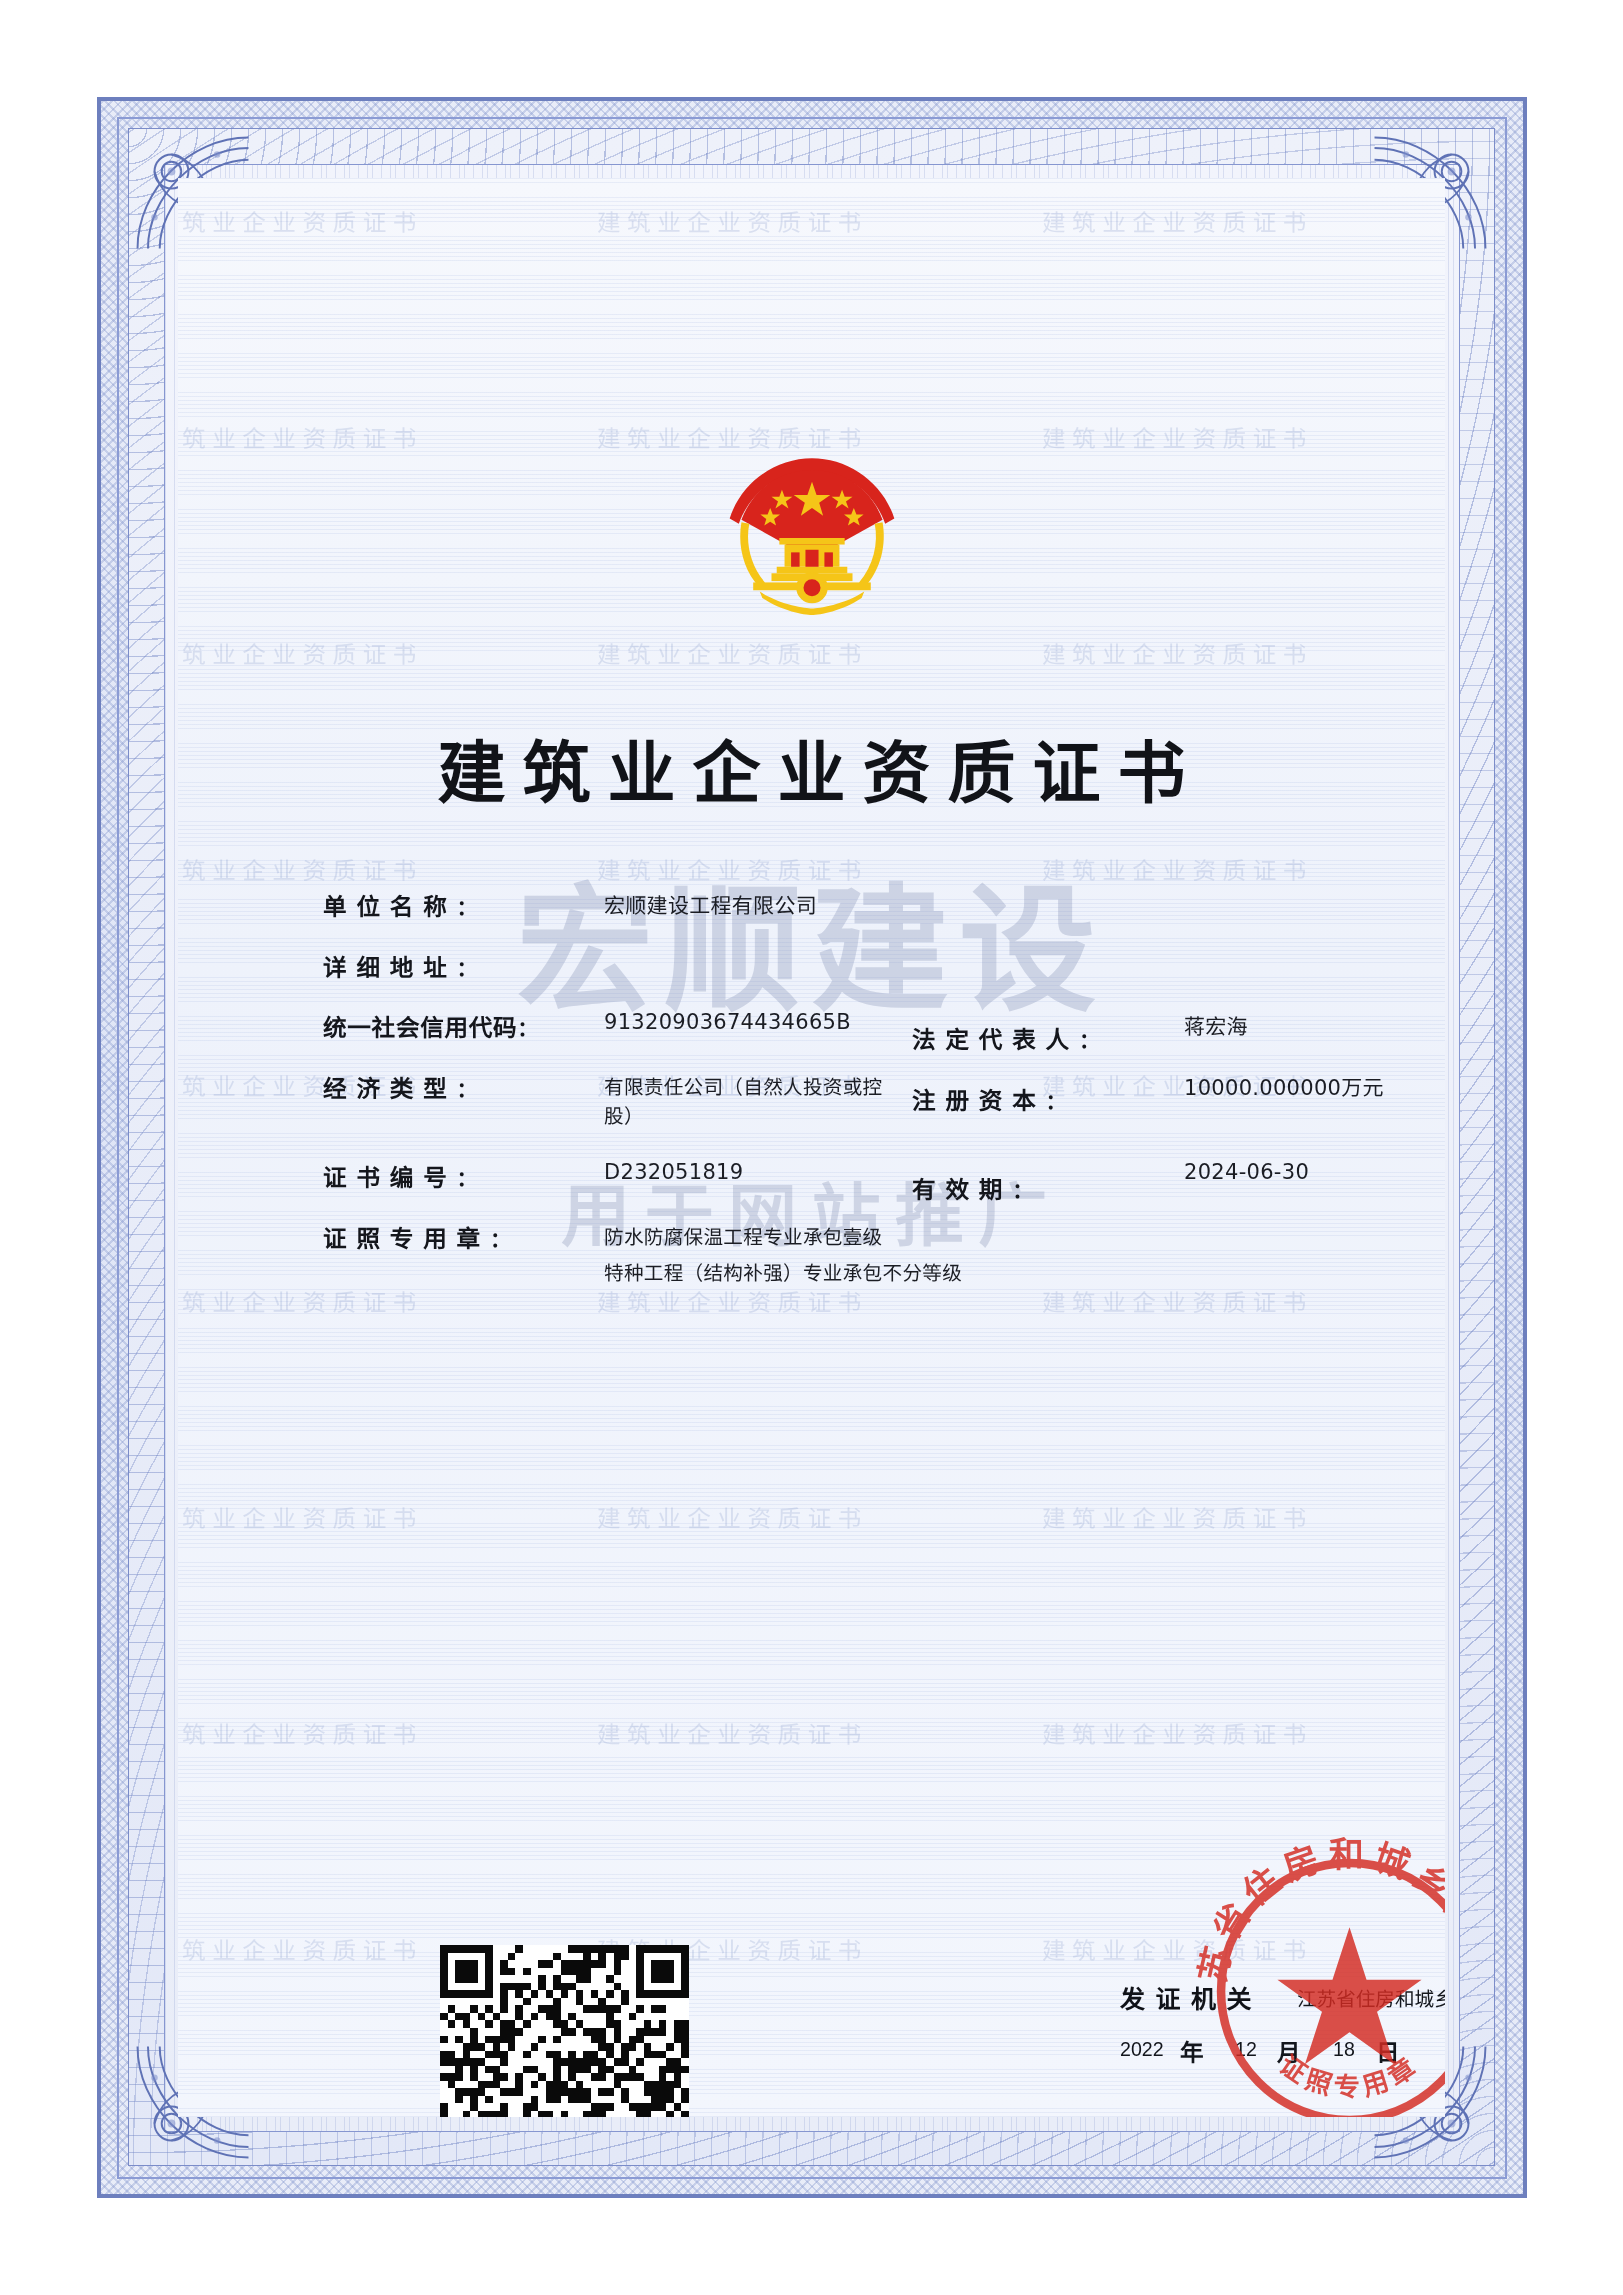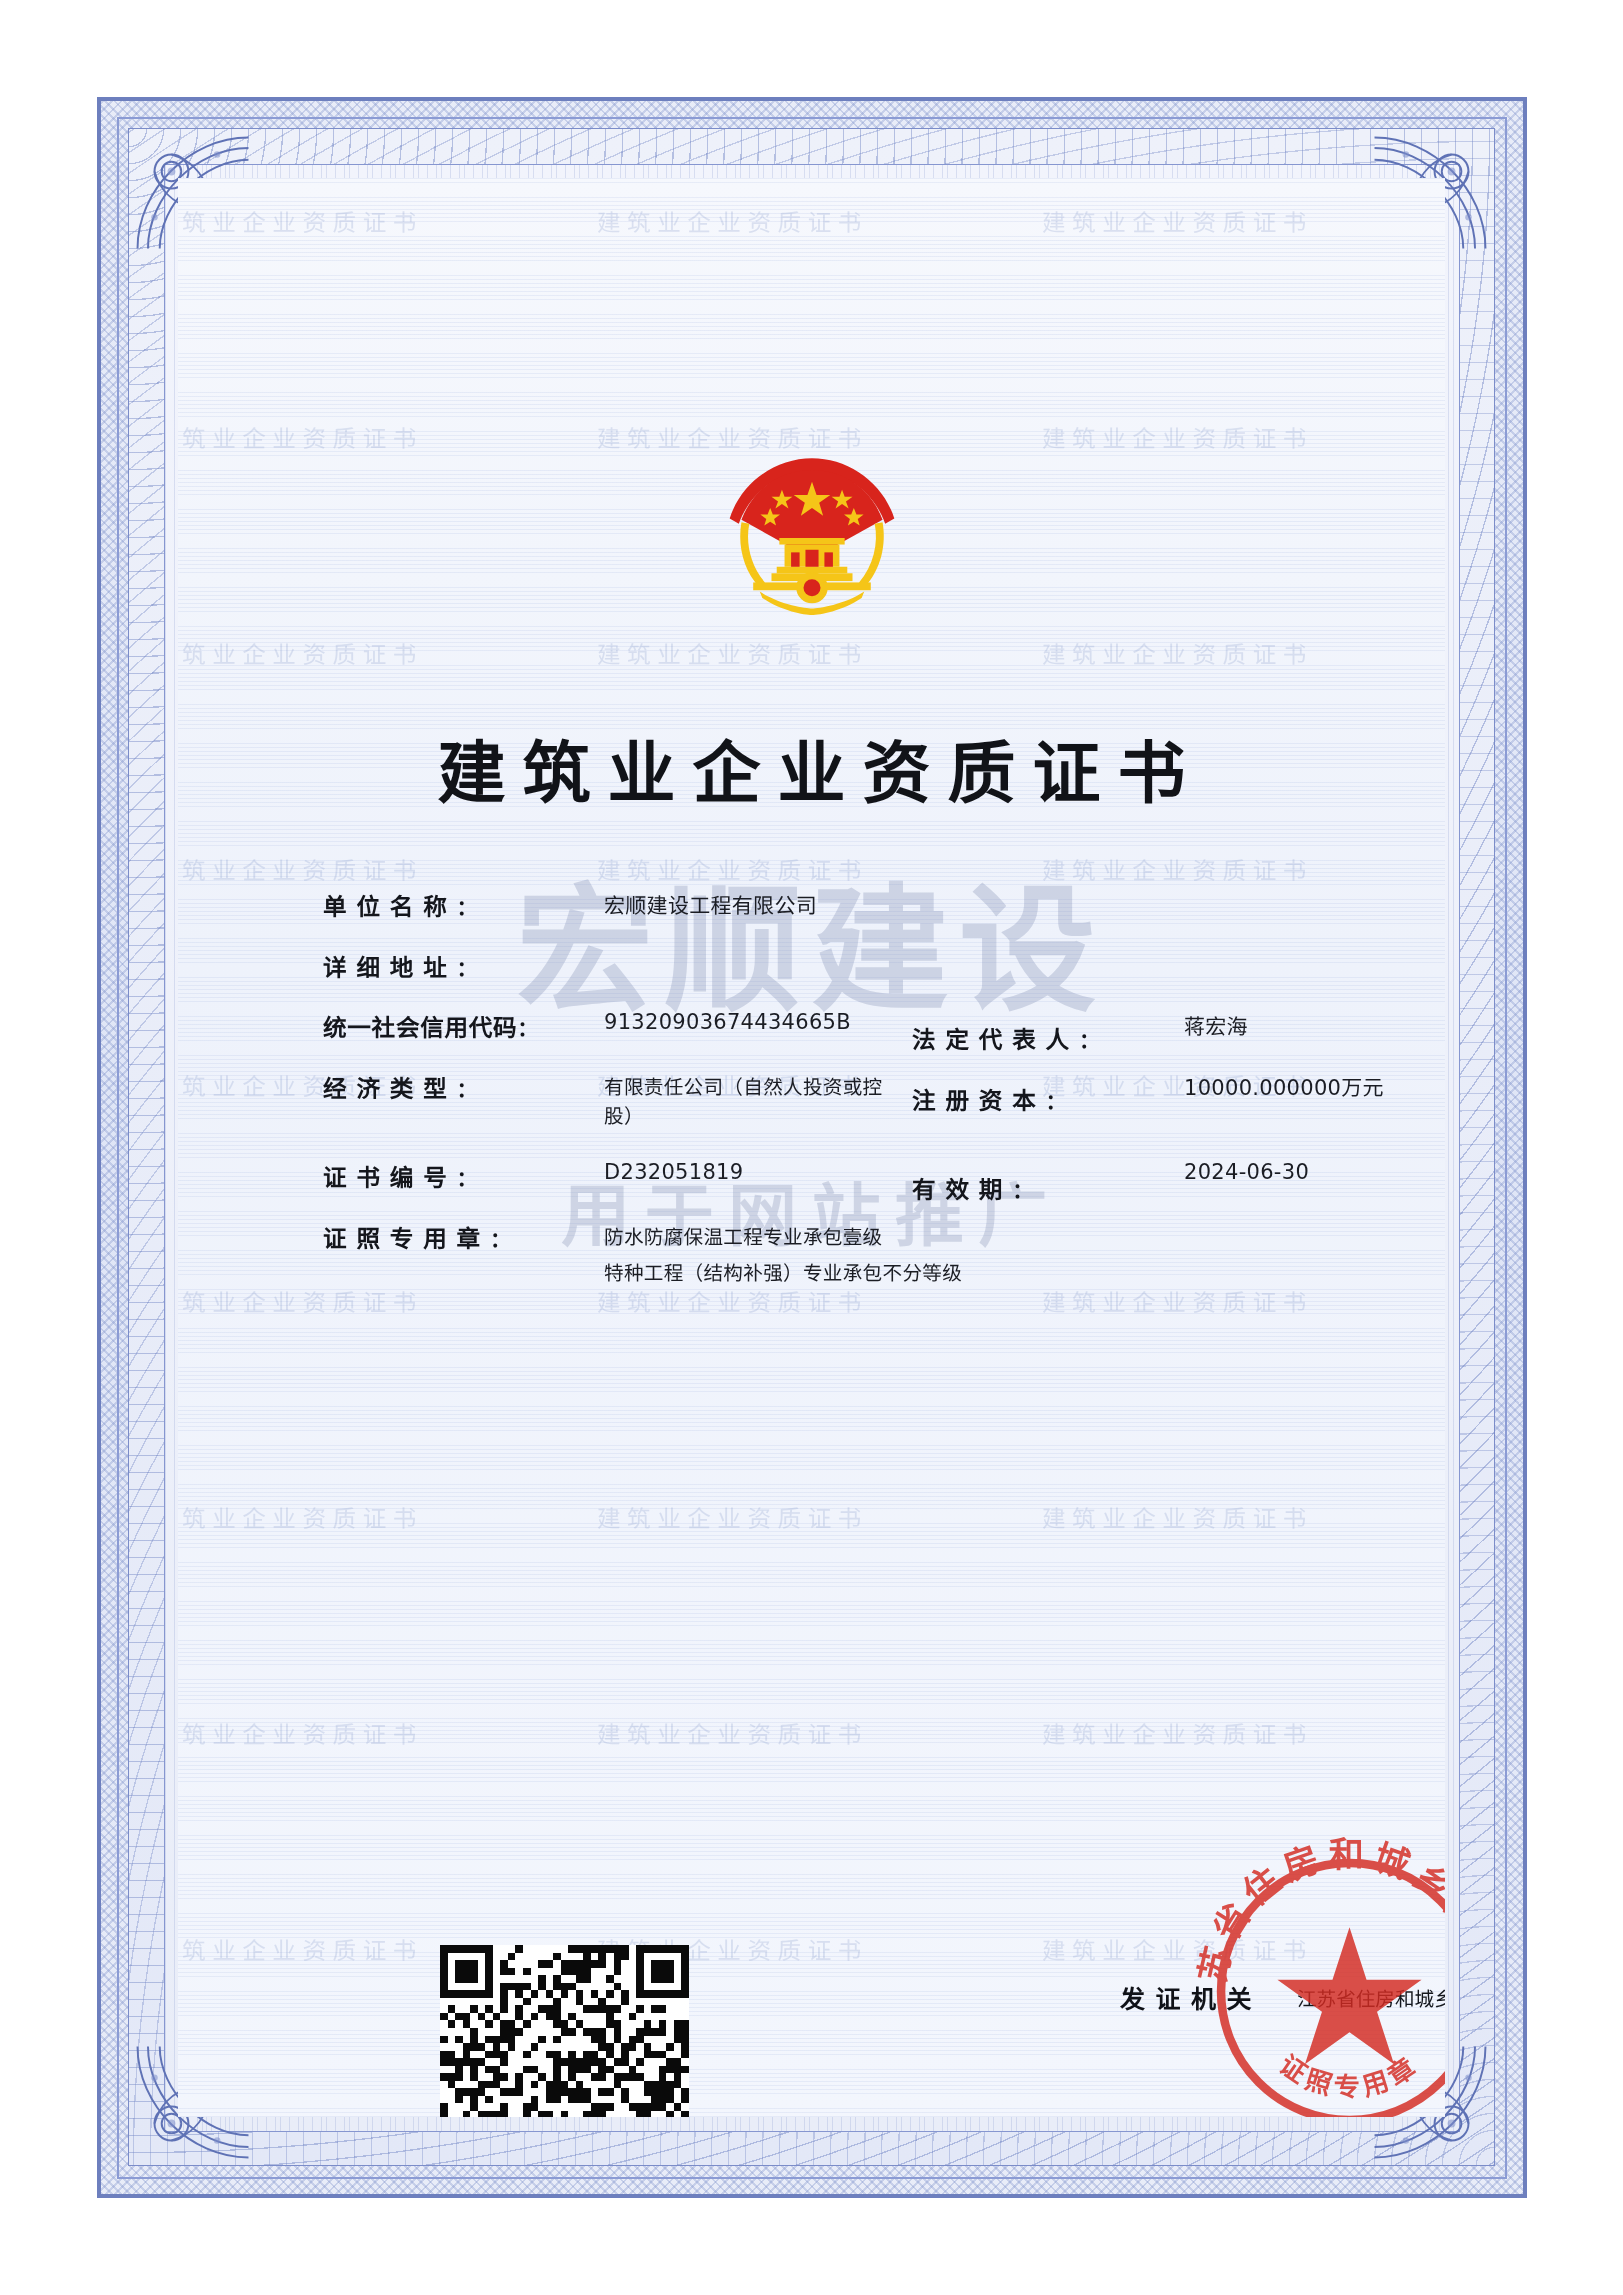--- a/index.html
+++ b/index.html
@@ -1068,20 +1068,28 @@
             <rect x="24" y="32" width="1" height="1"></rect>
           </g>
       </svg>
     </div>
 
     <div id="issuer-block">
       <div id="issuer-line">
         <span id="issuer-label">发证机关</span>
         <span id="issuer-value">江苏省住房和城乡建设厅</span>
       </div>
+      <div id="issue-date-line">
+        <span class="d-y">2022</span>
+        <span class="u-y">年</span>
+        <span class="d-m">12</span>
+        <span class="u-m">月</span>
+        <span class="d-d">18</span>
+        <span class="u-d">日</span>
+      </div>
     </div>
 
     <div id="official-seal">
       <svg width="367" height="367" viewBox="0 0 560 560">
         <defs>
           <path id="sealArcTop" d="M 90 280 A 190 190 0 1 1 470 280"></path>
           <path id="sealArcBottom" d="M 120 280 A 160 160 0 0 0 440 280"></path>
         </defs>
         <g opacity="0.82">
           <circle cx="280" cy="280" r="196" fill="none" stroke="#d42a21" stroke-width="13"></circle>

